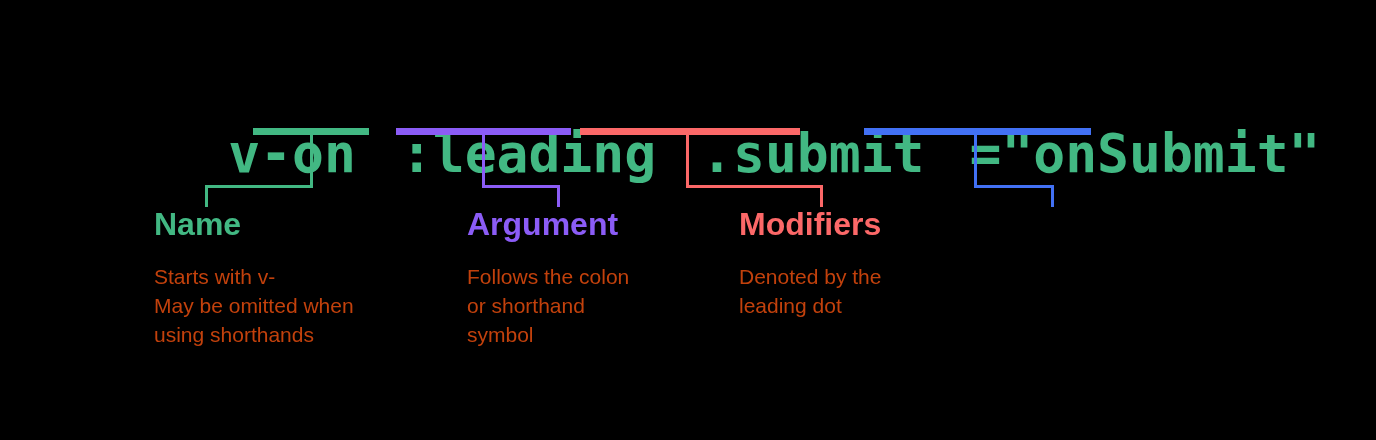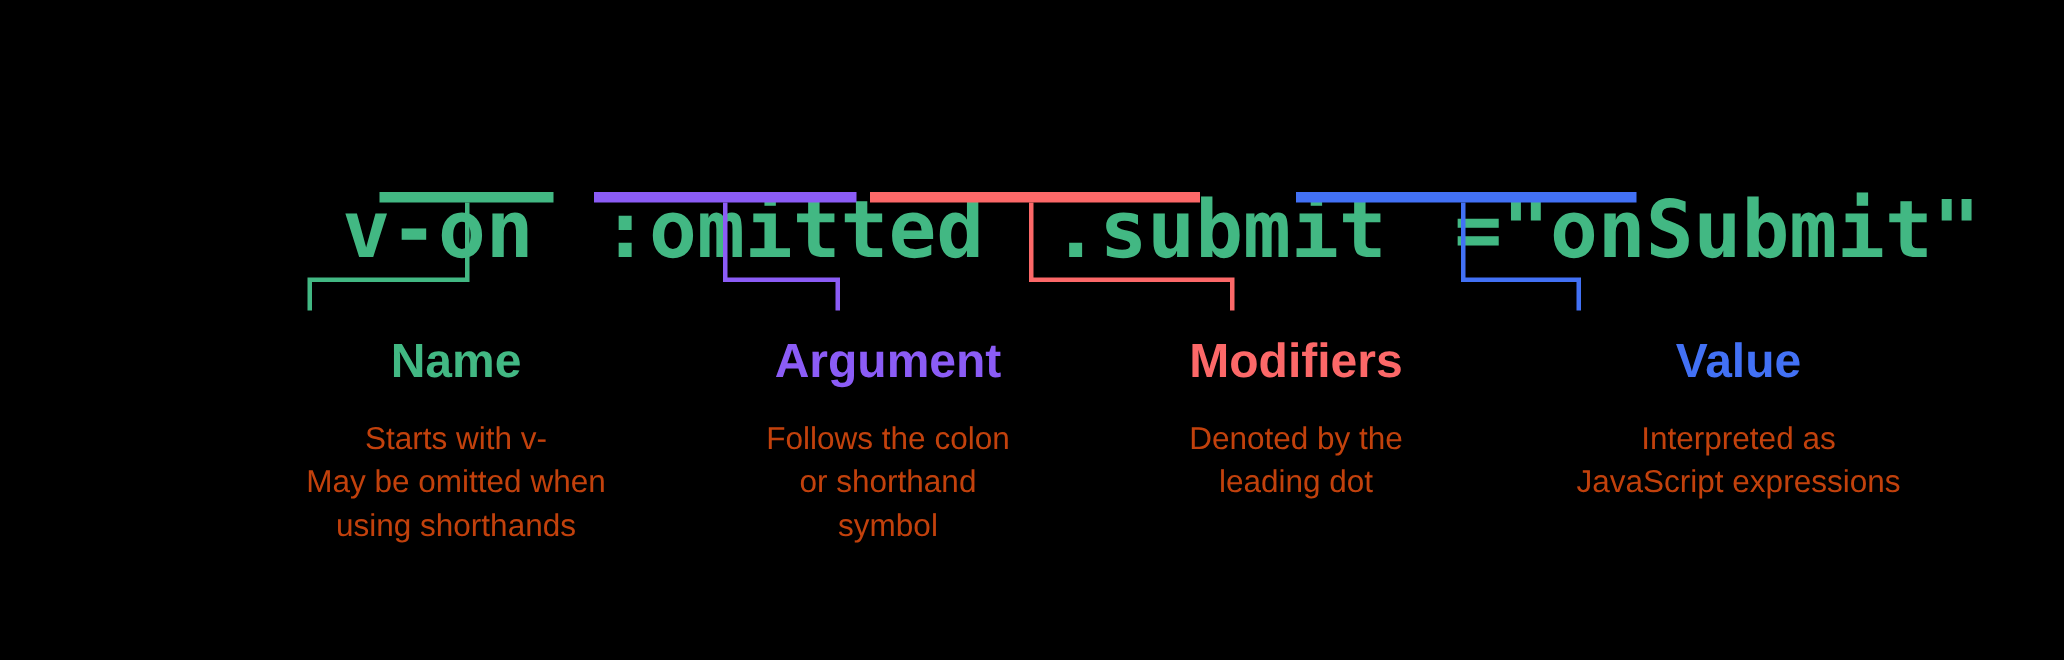--- a/index.html
+++ b/index.html
@@ -45,22 +45,21 @@
     left: 0;
     top: 0;
     width: 1376px;
     height: 440px;
     pointer-events: none;
   }
 
   
   .col {
     position: absolute;
-    top: 220px;
-    text-align: center;
+    top: 204px;
   }
   .col-title {
     font-family: "Liberation Sans", sans-serif;
     font-size: 32px;
     font-weight: 700;
     line-height: 40px;
     margin: 0;
     white-space: nowrap;
   }
   .col-desc {
@@ -77,21 +76,21 @@
   .col-argument { left: 467px; width: 250px; }
   .col-modifier { left: 739px; width: 250px; }
   .col-value    { left: 1004px; width: 310px; }
 </style>
 </head>
 <body>
 
 <div id="diagram">
 
   <div class="code-line">
-    <span class="seg">v-on</span><span class="seg">:omitted</span><span class="seg">.submit</span><span class="seg">="onSubmit"</span>
+    <span class="seg">v-on</span><span class="seg">:leading</span><span class="seg">.submit</span><span class="seg">="onSubmit"</span>
   </div>
 
   <svg id="connectors" viewBox="0 0 1376 440">
 
     <g>
       <rect x="253" y="128" width="116" height="7" fill="#42b883"></rect>
       <path d="M 311.5 135 L 311.5 186.5 L 206.5 186.5 L 206.5 207" fill="none" stroke="#42b883" stroke-width="3"></path>
     </g>
 
     <g>
@@ -123,19 +122,14 @@
 leading dot</div>
   </div>
 
   <div class="col col-argument">
     <div class="col-title" style="color:#8b5cf6">Argument</div>
     <div class="col-desc">Follows the colon
 or shorthand
 symbol</div>
   </div>
 
-  <div class="col col-value">
-    <div class="col-title" style="color:#4271f5">Value</div>
-    <div class="col-desc">Interpreted as
-JavaScript expressions</div>
-  </div>
 
 </div>
 
 </body></html>

